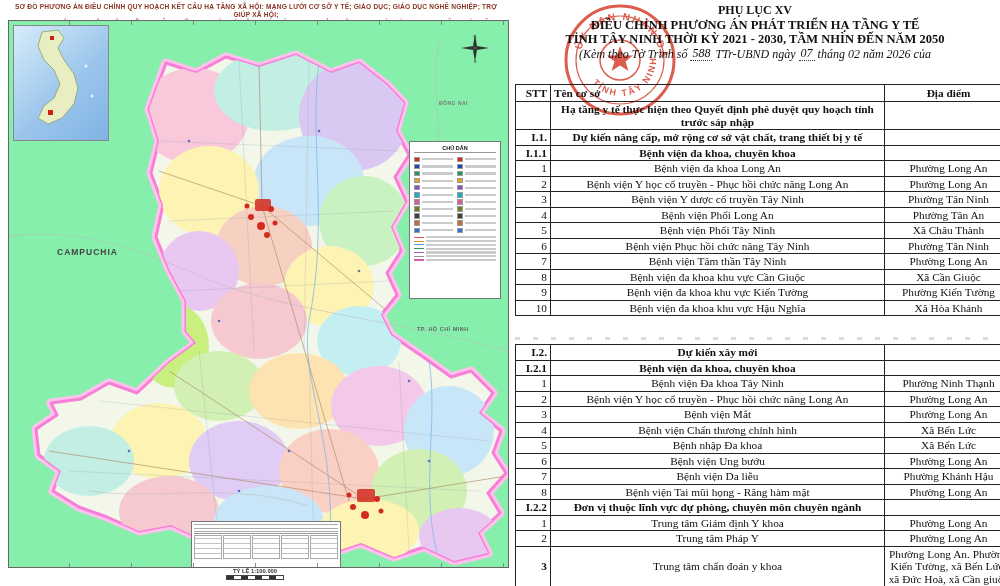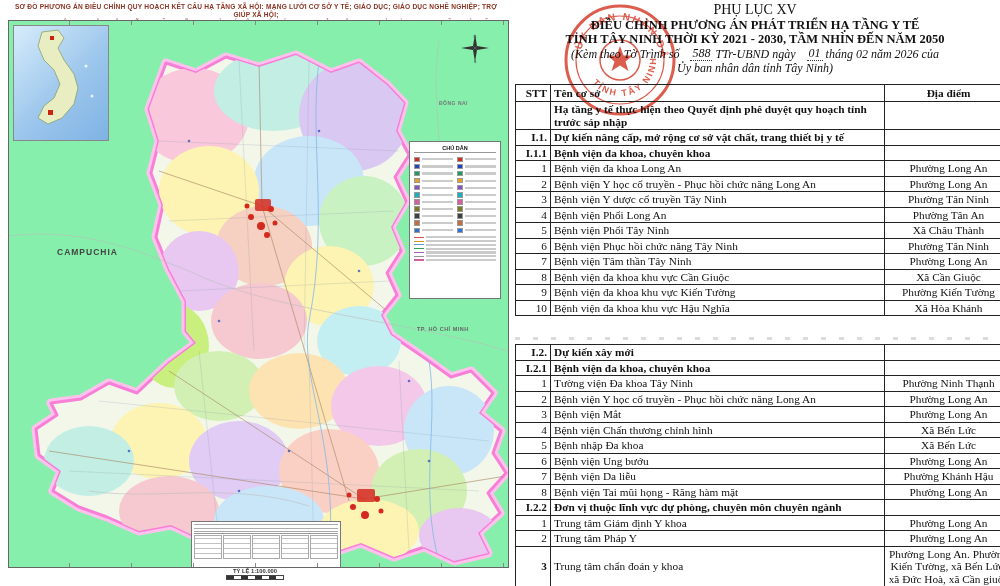--- a/index.html
+++ b/index.html
@@ -38,29 +38,29 @@
   .infobox .cells{display:flex;height:24px;margin:0 2px;}
   .infobox .cells div{flex:1;border:.4px solid #aaa;margin:.4px;
     background:repeating-linear-gradient(#fff 0 2px,#c2c2c2 2px 2.8px,#fff 2.8px 5px);}
   .scale-block{position:absolute;left:190px;top:568px;width:130px;text-align:center;}
   .scale-text{font-family:"Liberation Sans",sans-serif;font-size:5.8px;font-weight:bold;color:#333;}
   .scale-bar{margin:1px auto 0;width:56px;height:2.5px;border:.5px solid #444;
     background:repeating-linear-gradient(90deg,#333 0 7px,#fff 7px 14px);}
   
   .doc-panel{position:absolute;left:512px;top:0;width:488px;height:586px;}
   .doc-head{position:absolute;left:0;top:3px;width:486px;text-align:center;line-height:14.5px;}
-  .h-appendix{font-weight:normal;font-size:14px;}
+  .h-appendix{font-weight:bold;font-size:12px;}
   .h-title{font-weight:bold;font-size:12.5px;}
   .h-sub{font-style:italic;font-size:12px;line-height:14px;}
-  .fill-num{border-bottom:1px dotted #333;padding:0 2px;position:relative;top:-1px;margin-left:8px;}
+  .fill-num{border-bottom:1px dotted #333;padding:0 2px;position:relative;top:-1px;}
   table.doc{border-collapse:collapse;table-layout:fixed;width:482px;
     font-size:11.3px;line-height:12.5px;}
   table.doc td{border:1px solid #222;padding:1px 3px;overflow:hidden;}
   td.c-stt{width:28px;text-align:right;}
-  td.c-name{width:327px;text-align:left;padding-left:6px;}
+  td.c-name{width:327px;text-align:center;padding-left:6px;}
   td.c-loc{width:121px;text-align:center;}
   tr.bold td{font-weight:bold;}
   tr.hdr td{font-weight:bold;height:14px;}
   .tbl1{position:absolute;left:3px;top:84px;}
   .tbl2{position:absolute;left:3px;top:344px;}
   .ghost-row{position:absolute;left:3px;top:337px;width:482px;height:3px;opacity:.35;
     background:repeating-linear-gradient(90deg,#9a9a9a 0 5px,transparent 5px 18px);}
   .seal{position:absolute;left:50px;top:2px;width:116px;height:116px;opacity:.85;
     mix-blend-mode:multiply;pointer-events:none;}
 </style>
@@ -367,24 +367,23 @@
 
 <div class="doc-panel">
   <div class="doc-head">
     <div class="h-appendix">PHỤ LỤC XV</div>
     <div class="h-title">ĐIỀU CHỈNH PHƯƠNG ÁN PHÁT TRIỂN HẠ TẦNG Y TẾ</div>
     <div class="h-title">TỈNH TÂY NINH THỜI KỲ 2021 - 2030, TẦM NHÌN ĐẾN NĂM 2050</div>
     <div class="h-sub">
       <span>(Kèm theo Tờ Trình số</span>
       <span class="fill-num">588</span>
       <span>TTr-UBND ngày</span>
-      <span class="fill-num">01</span>
+      <span class="fill-num">07</span>
       <span>tháng 02 năm 2026 của</span>
     </div>
-    <div class="h-sub">Ủy ban nhân dân tỉnh Tây Ninh)</div>
   </div>
 
   <svg class="seal" viewBox="0 0 116 116">
     <defs>
       <path id="arcTop" d="M18,58 A40,40 0 0 1 98,58"></path>
       <path id="arcBot" d="M22,58 A36,36 0 0 0 94,58"></path>
     </defs>
     <circle cx="58" cy="58" r="54" fill="none" stroke="#d6402e" stroke-width="3"></circle>
     <circle cx="58" cy="58" r="44" fill="none" stroke="#d6402e" stroke-width="1.2"></circle>
     <circle cx="58" cy="58" r="20" fill="none" stroke="#d6402e" stroke-width="1.5"></circle>
@@ -481,21 +480,21 @@
           <td class="c-name">Dự kiến xây mới</td>
           <td class="c-loc"></td>
         </tr>
         <tr class="bold">
           <td class="c-stt">I.2.1</td>
           <td class="c-name">Bệnh viện đa khoa, chuyên khoa</td>
           <td class="c-loc"></td>
         </tr>
         <tr>
           <td class="c-stt">1</td>
-          <td class="c-name">Tường viện Đa khoa Tây Ninh</td>
+          <td class="c-name">Bệnh viện Đa khoa Tây Ninh</td>
           <td class="c-loc">Phường Ninh Thạnh</td>
         </tr>
         <tr>
           <td class="c-stt">2</td>
           <td class="c-name">Bệnh viện Y học cổ truyền - Phục hồi chức năng Long An</td>
           <td class="c-loc">Phường Long An</td>
         </tr>
         <tr>
           <td class="c-stt">3</td>
           <td class="c-name">Bệnh viện Mắt</td>

